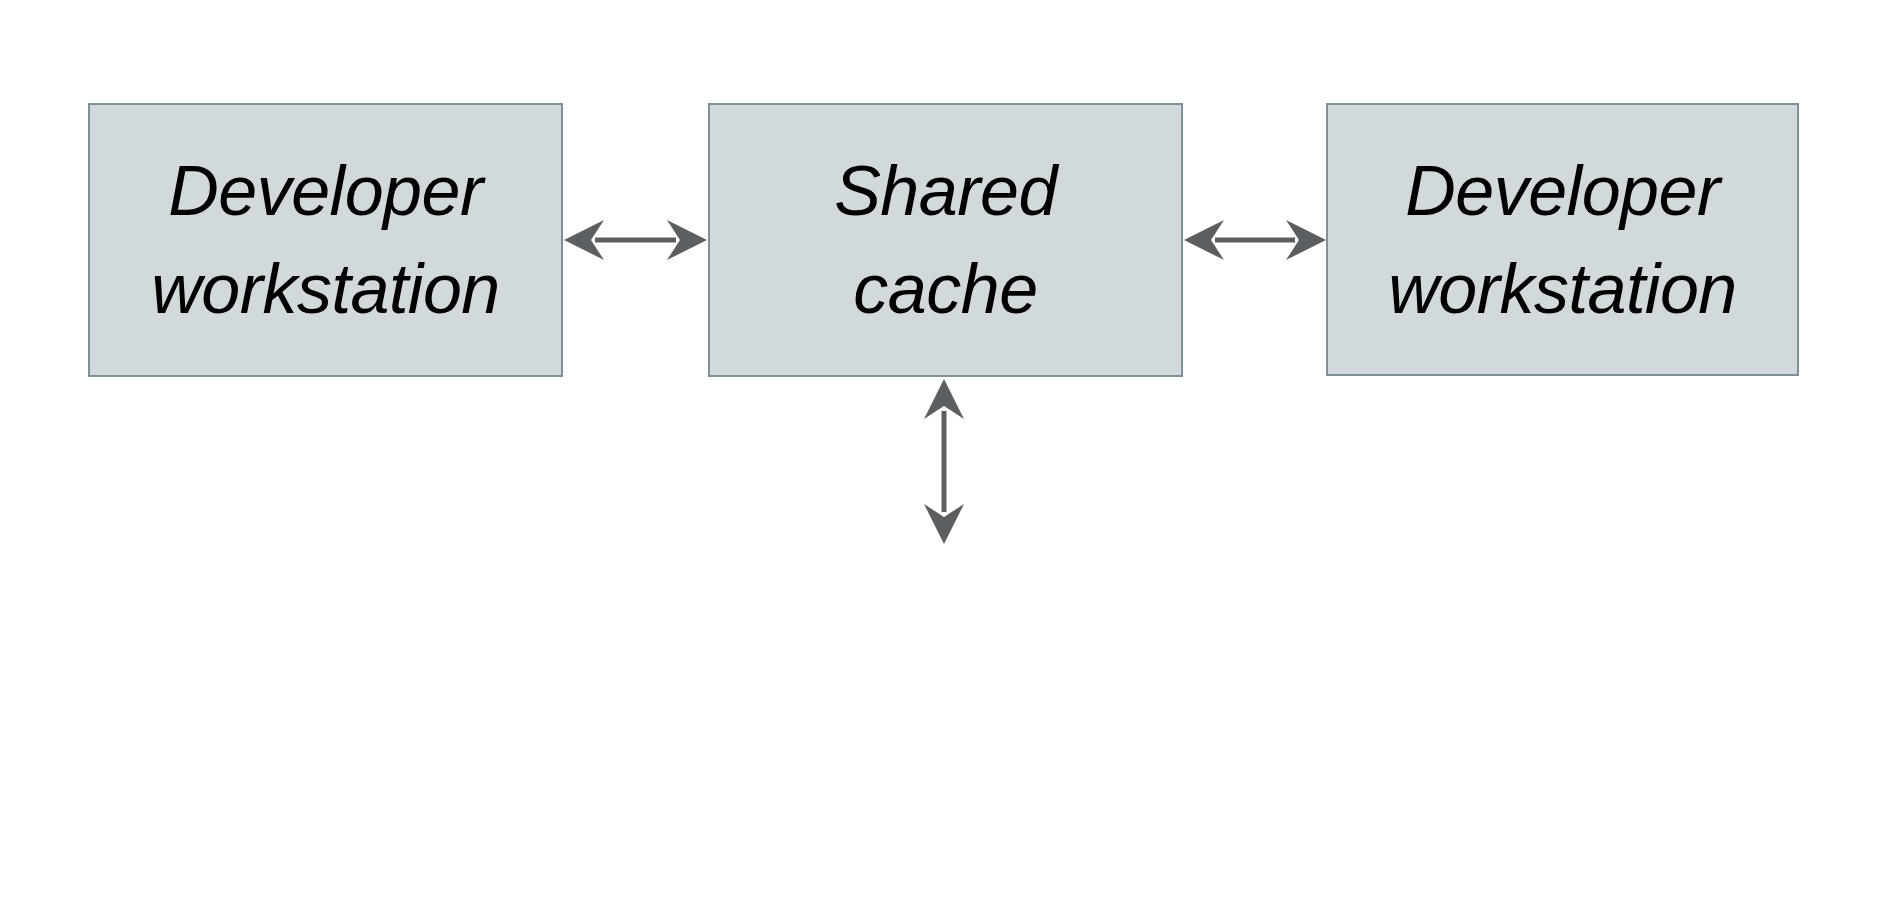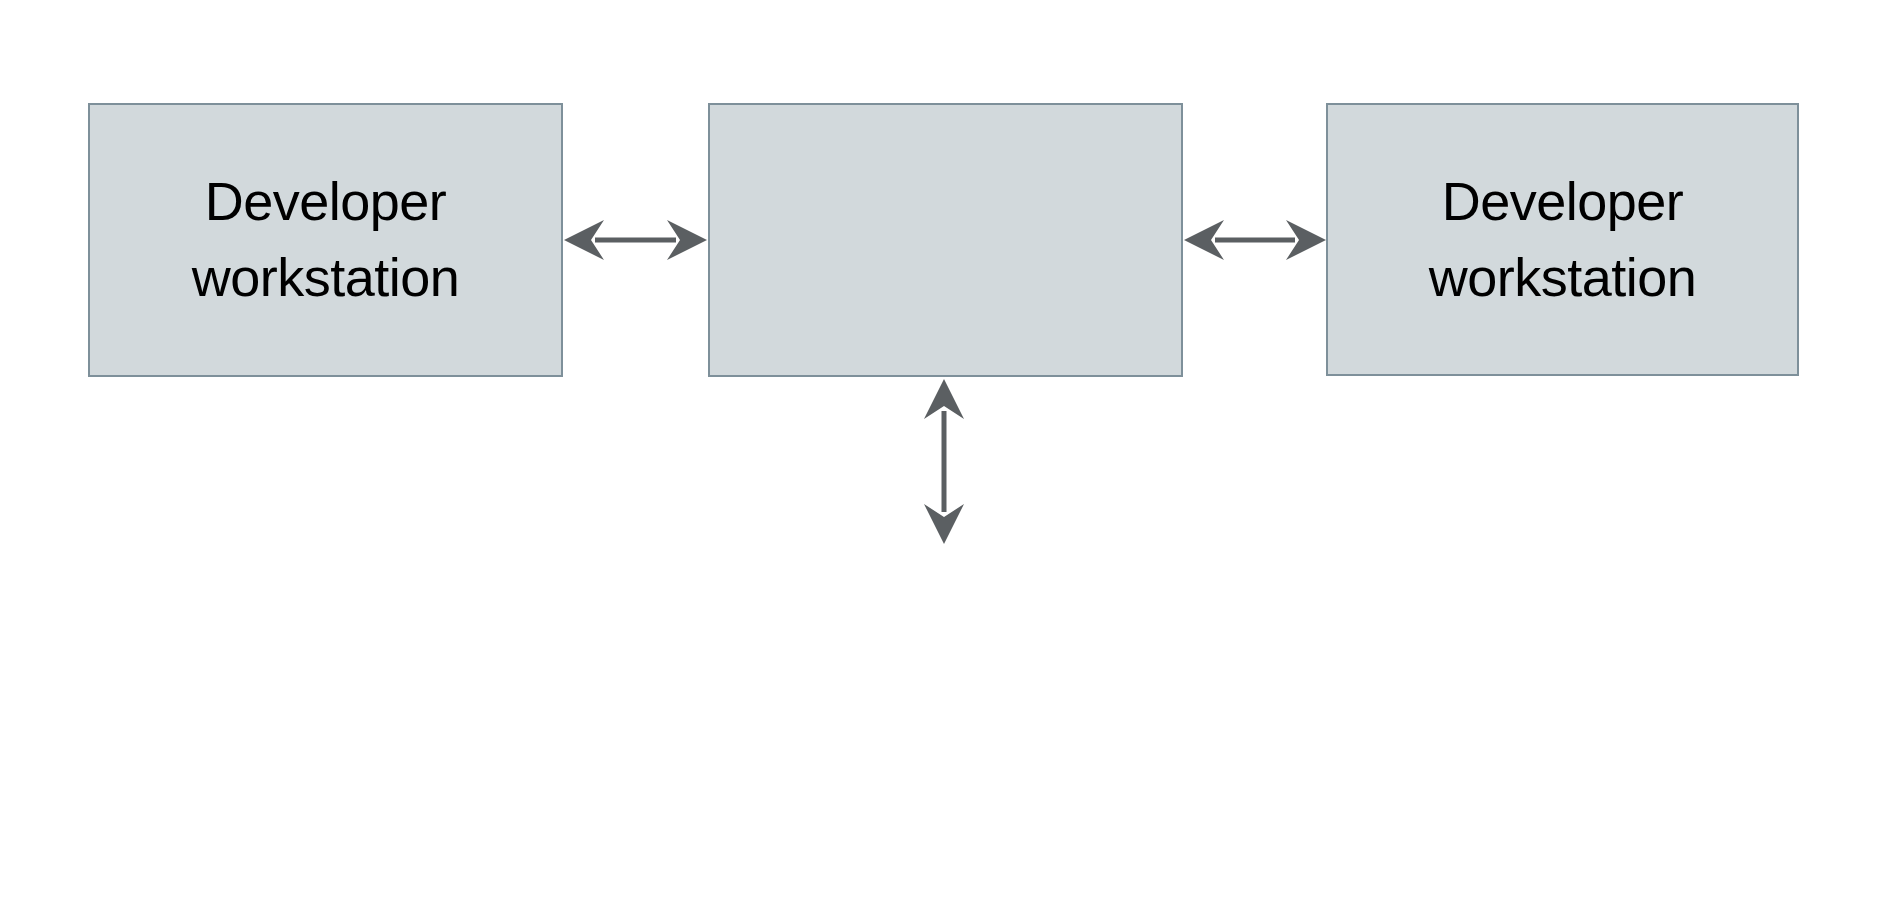--- a/index.html
+++ b/index.html
@@ -24,24 +24,25 @@
   .node {
     position: absolute;
     background: var(--node-fill);
     border: 2px solid var(--node-border);
     display: flex;
     flex-direction: column;
     align-items: center;
     justify-content: center;
     text-align: center;
     color: var(--text-color);
-    font-size: 54px;
+    font-size: 70px;
     line-height: 1.4;
     font-weight: 400;
     letter-spacing: -0.5px;
+    font-style: italic;
   }
   .node-line { display: block; white-space: nowrap; }
 
   .node-dev-left   { left: 88px;   top: 103px; width: 475px; height: 274px; }
   .node-cache      { left: 708px;  top: 103px; width: 475px; height: 274px; }
   .node-dev-right  { left: 1326px; top: 103px; width: 473px; height: 273px; }
   .node-ci         { left: 708px;  top: 547px; width: 472px; height: 273px; }
 
   .arrow { position: absolute; display: block; }
   .arrow-shaft {
@@ -59,20 +60,22 @@
 <body>
 
 <div class="canvas">
 
   <div class="node node-dev-left">
     <span class="node-line">Developer</span>
     <span class="node-line">workstation</span>
   </div>
 
   <div class="node node-cache">
+    <span class="node-line">Shared</span>
+    <span class="node-line">cache</span>
   </div>
 
   <div class="node node-dev-right">
     <span class="node-line">Developer</span>
     <span class="node-line">workstation</span>
   </div>
 
 
   <svg class="arrow arrow-left" viewBox="0 0 147 56" aria-hidden="true">
     <line class="arrow-shaft" x1="33" y1="28" x2="114" y2="28"></line>

